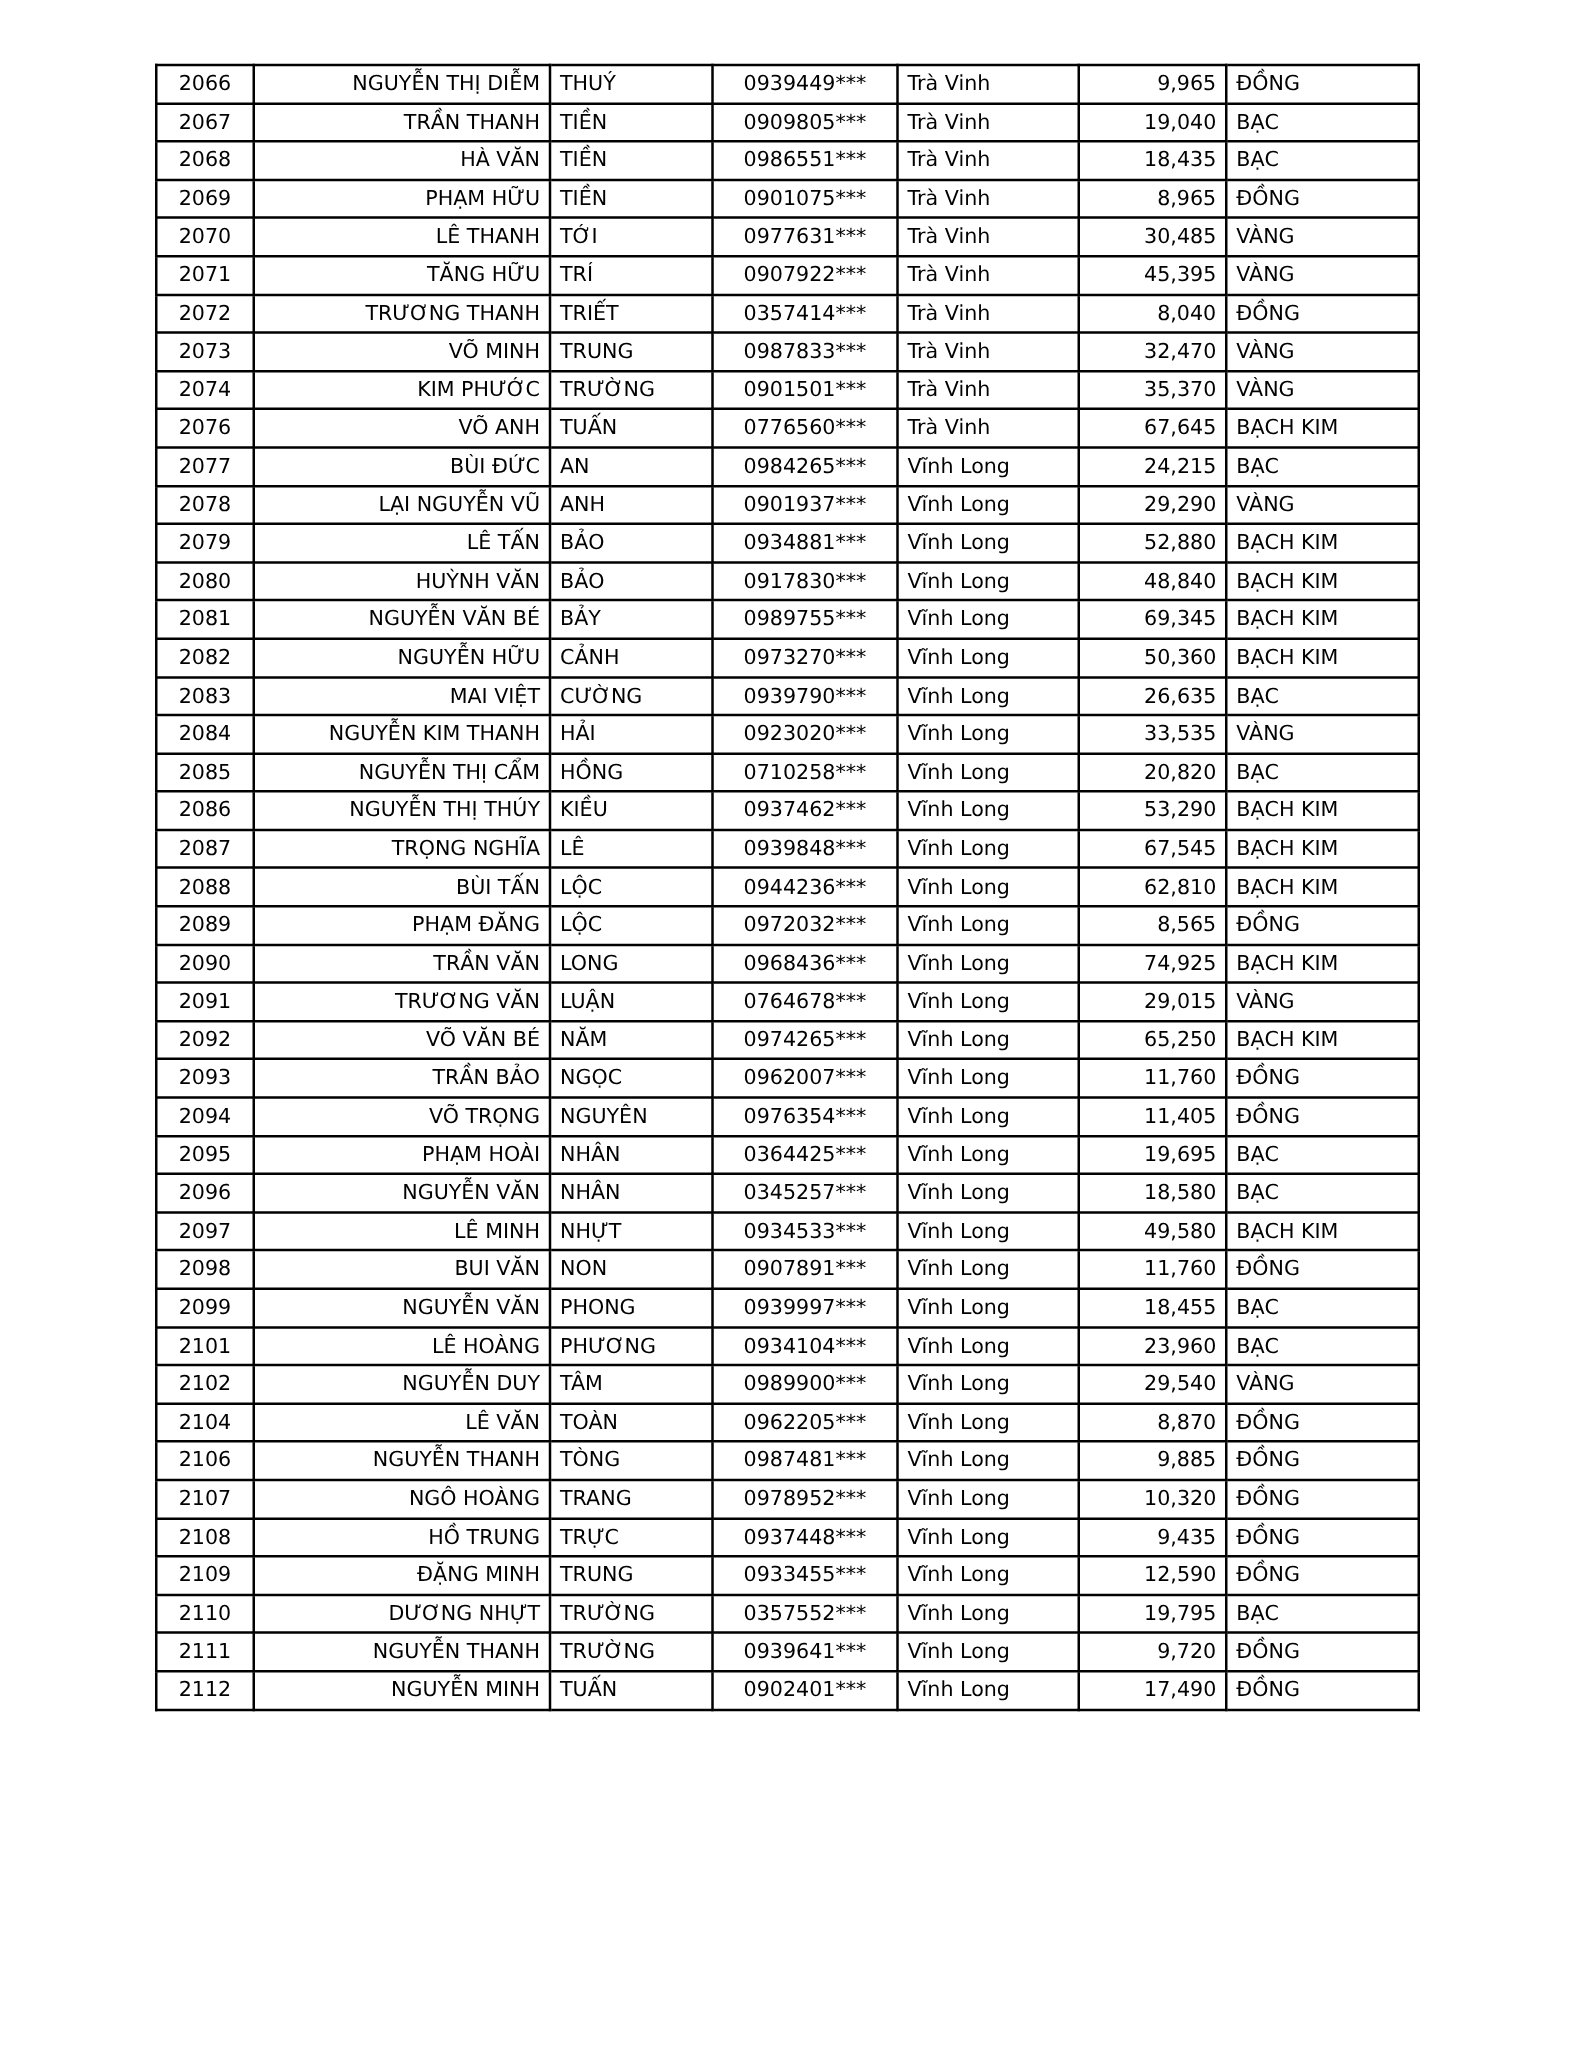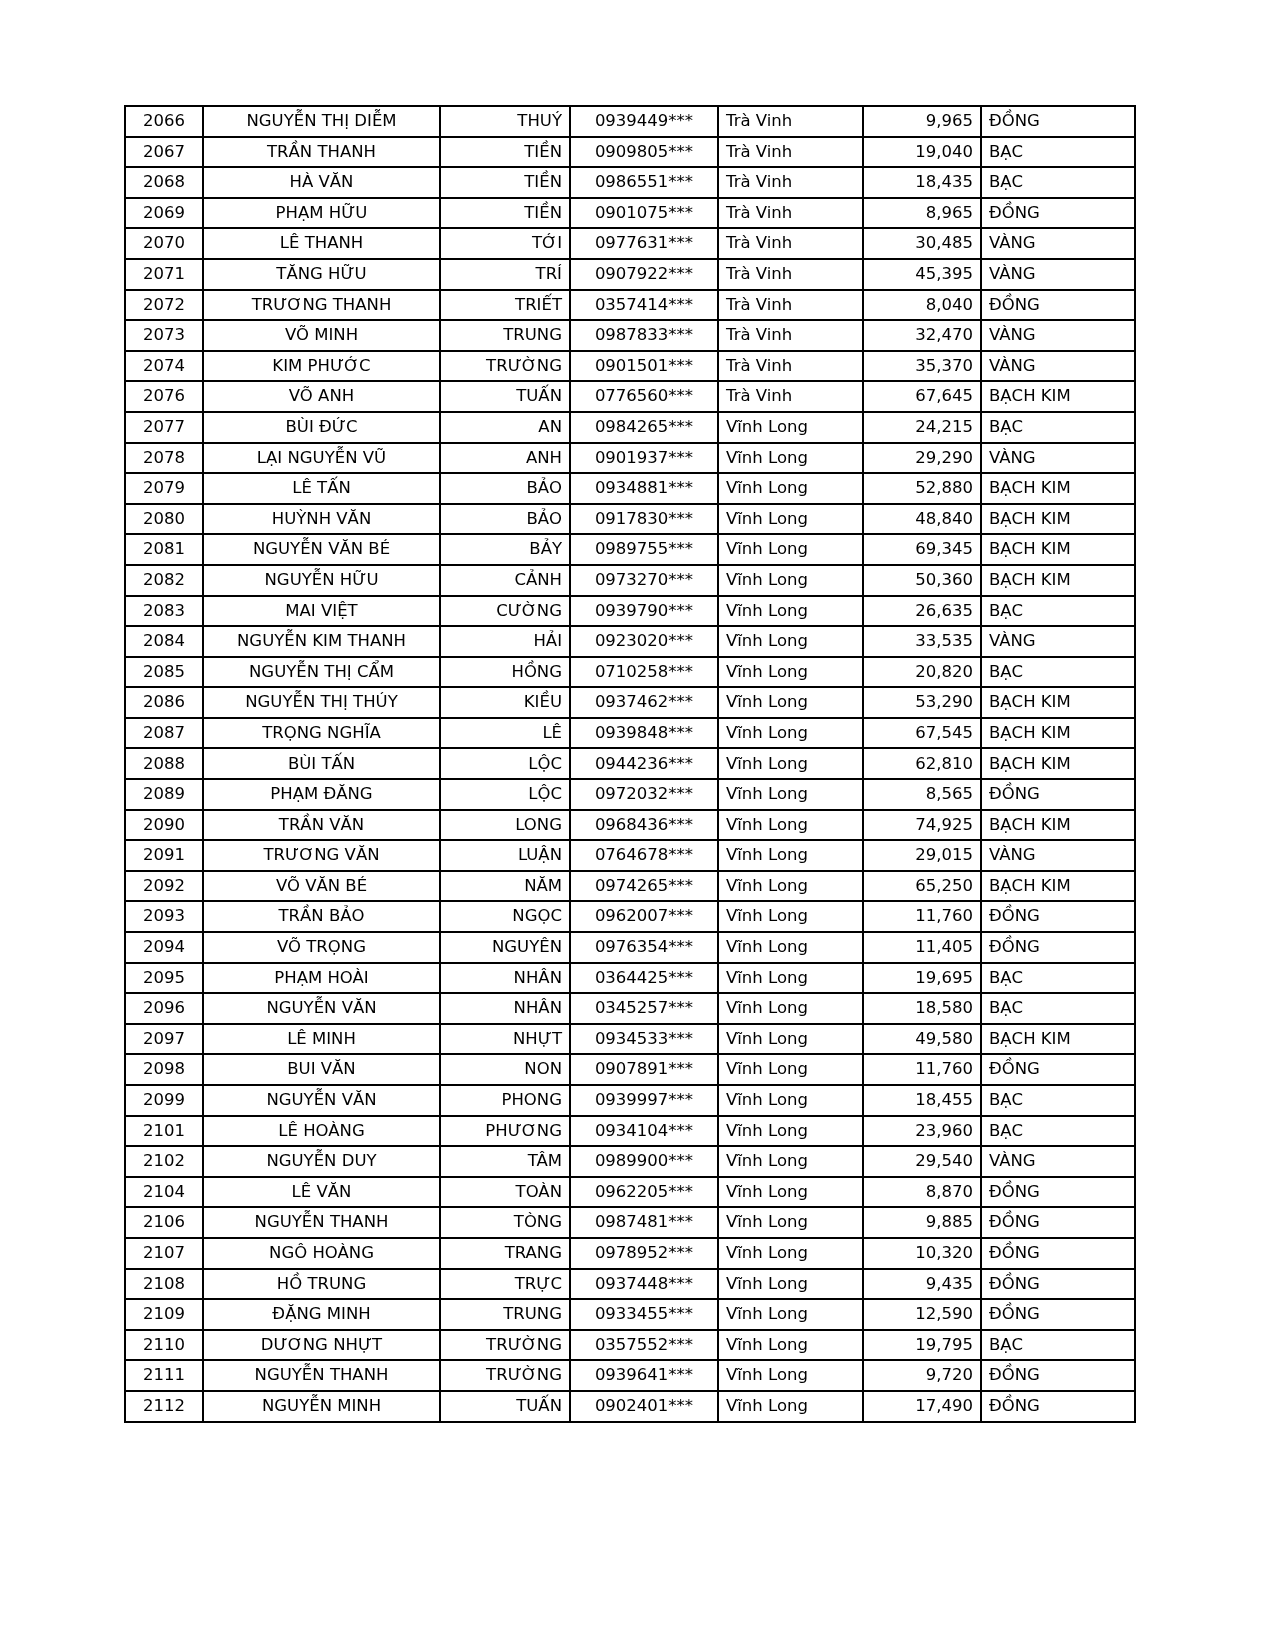--- a/index.html
+++ b/index.html
@@ -11,21 +11,21 @@
     width: 1275px;
     height: 1650px;
     font-family: "DejaVu Sans", sans-serif;
     color: #000000;
   }
   .page {
     position: relative;
     width: 1260px;
     height: 1650px;
     box-sizing: border-box;
-    padding: 105px 0 0 0;
+    padding: 51px 0 0 0;
   }
   table.data {
     border-collapse: collapse;
     margin: 0 auto;
     width: 1010px;
     table-layout: fixed;
   }
   table.data td {
     border: 2px solid #000000;
     font-size: 16.5px;
@@ -38,22 +38,22 @@
   }
   col.c-id     { width: 78px; }
   col.c-name   { width: 237px; }
   col.c-given  { width: 130px; }
   col.c-phone  { width: 148px; }
   col.c-prov   { width: 145px; }
   col.c-points { width: 118px; }
   col.c-tier   { width: 154px; }
 
   td.id     { text-align: center; }
-  td.name   { text-align: center; }
-  td.given  { text-align: right; }
+  td.name   { text-align: right; }
+  td.given  { text-align: left; }
   td.phone  { text-align: center; letter-spacing: 0px; }
   td.prov   { text-align: left; }
   td.points { text-align: right; padding-right: 10px; }
   td.tier   { text-align: left; margin-left: 16px; }
 </style>
 </head>
 <body>
 
 <div class="page">
   <table class="data">

